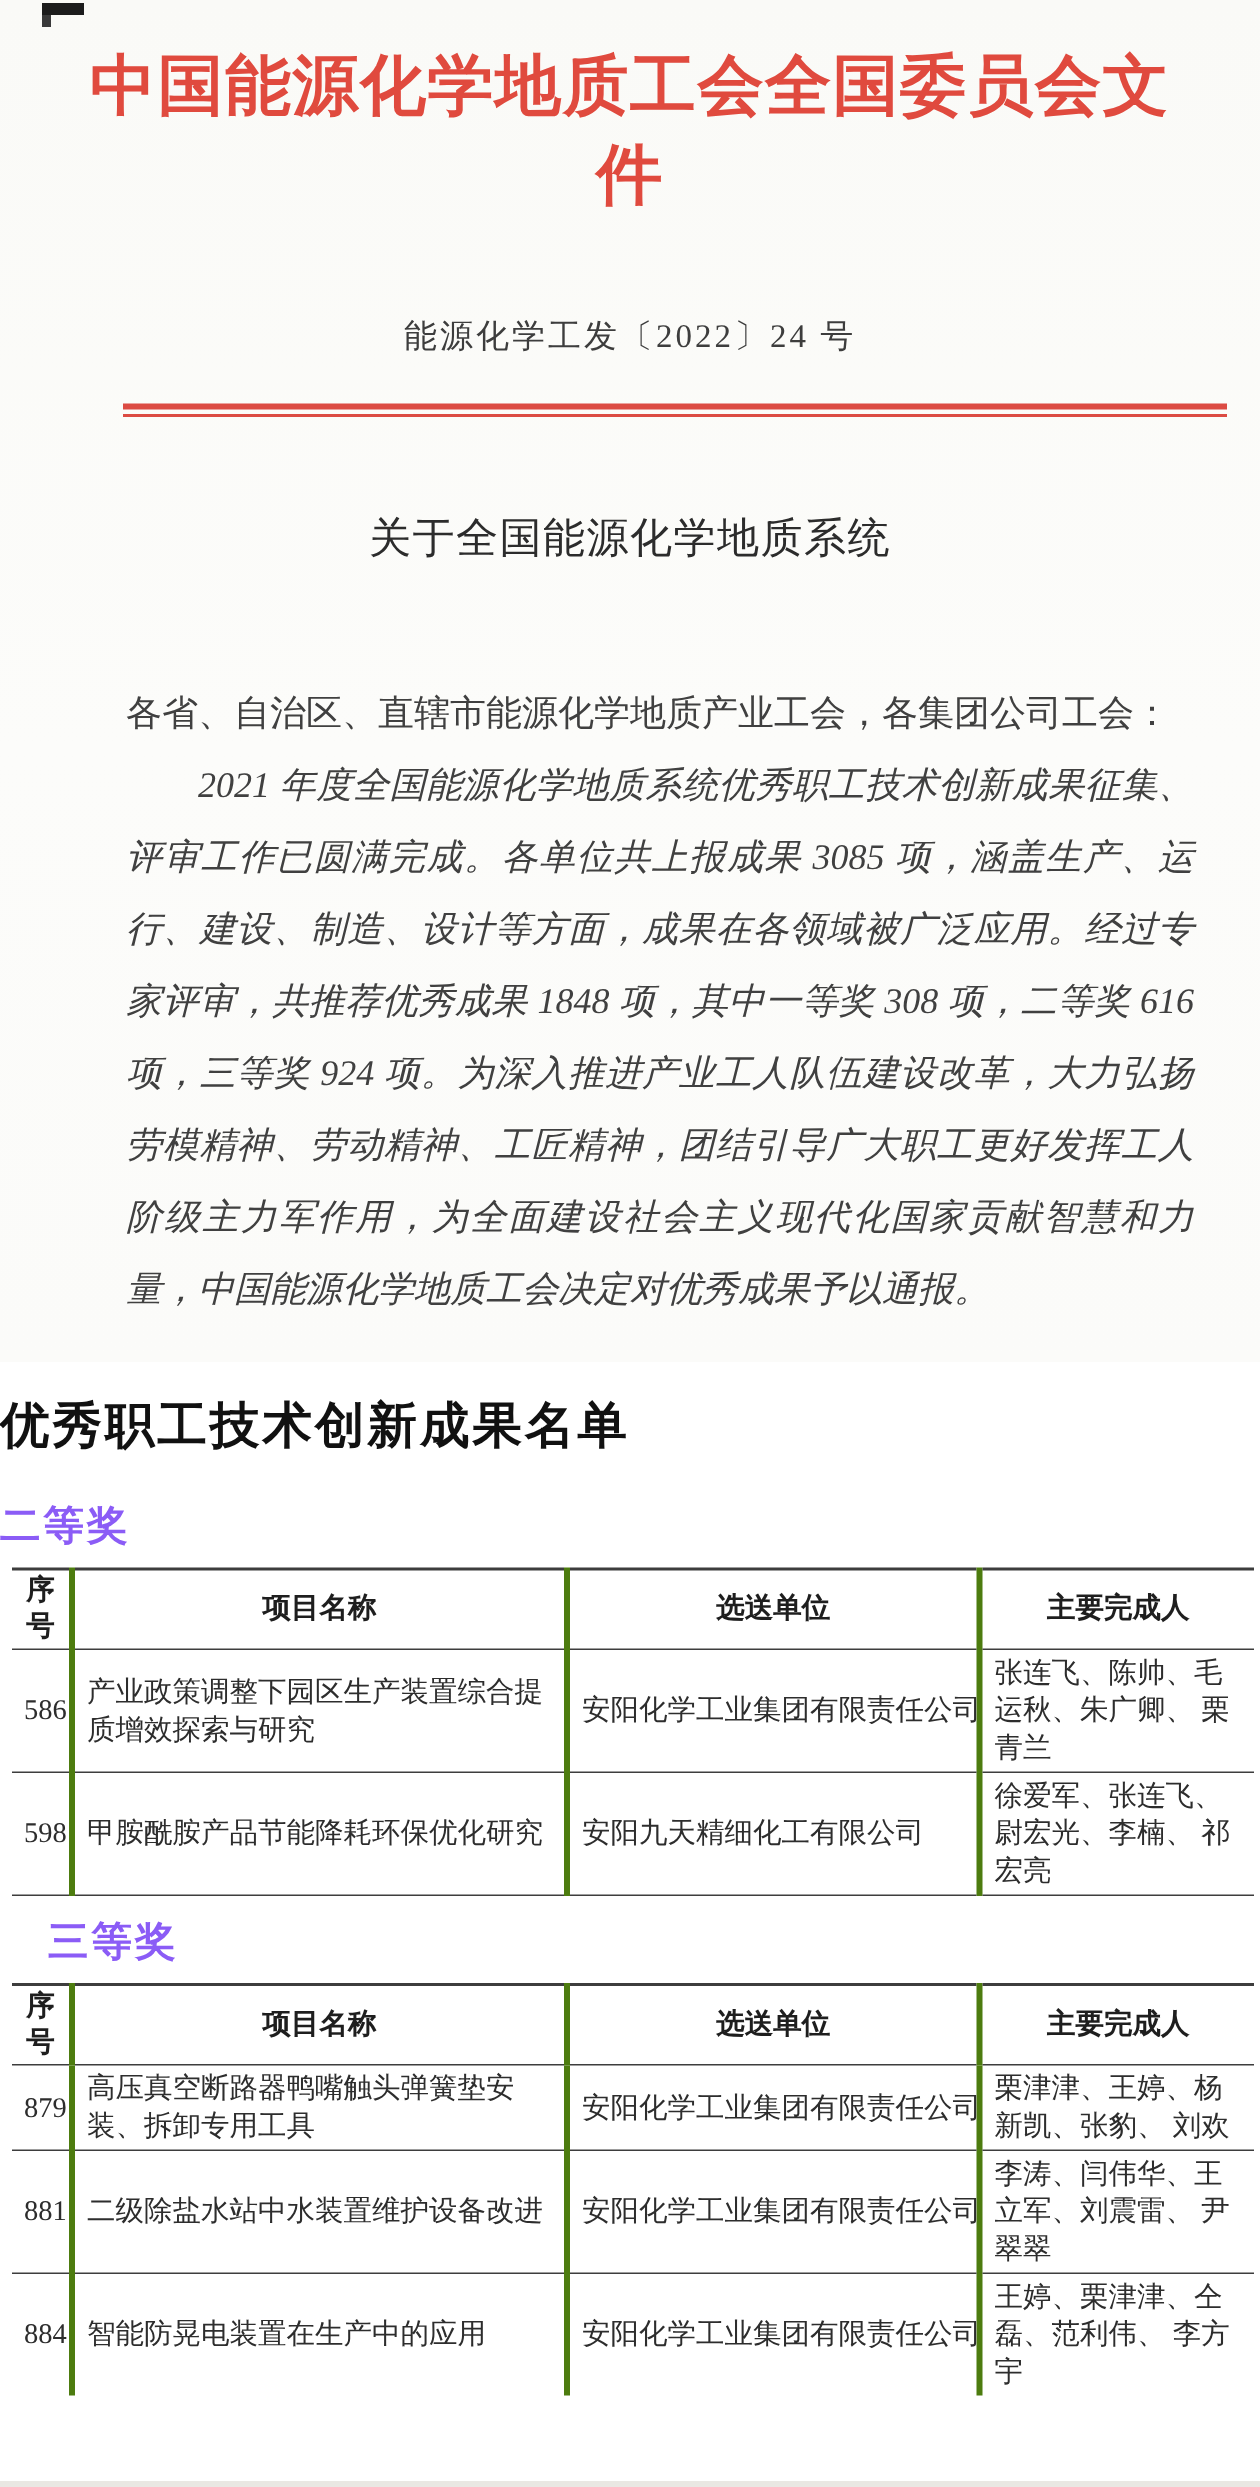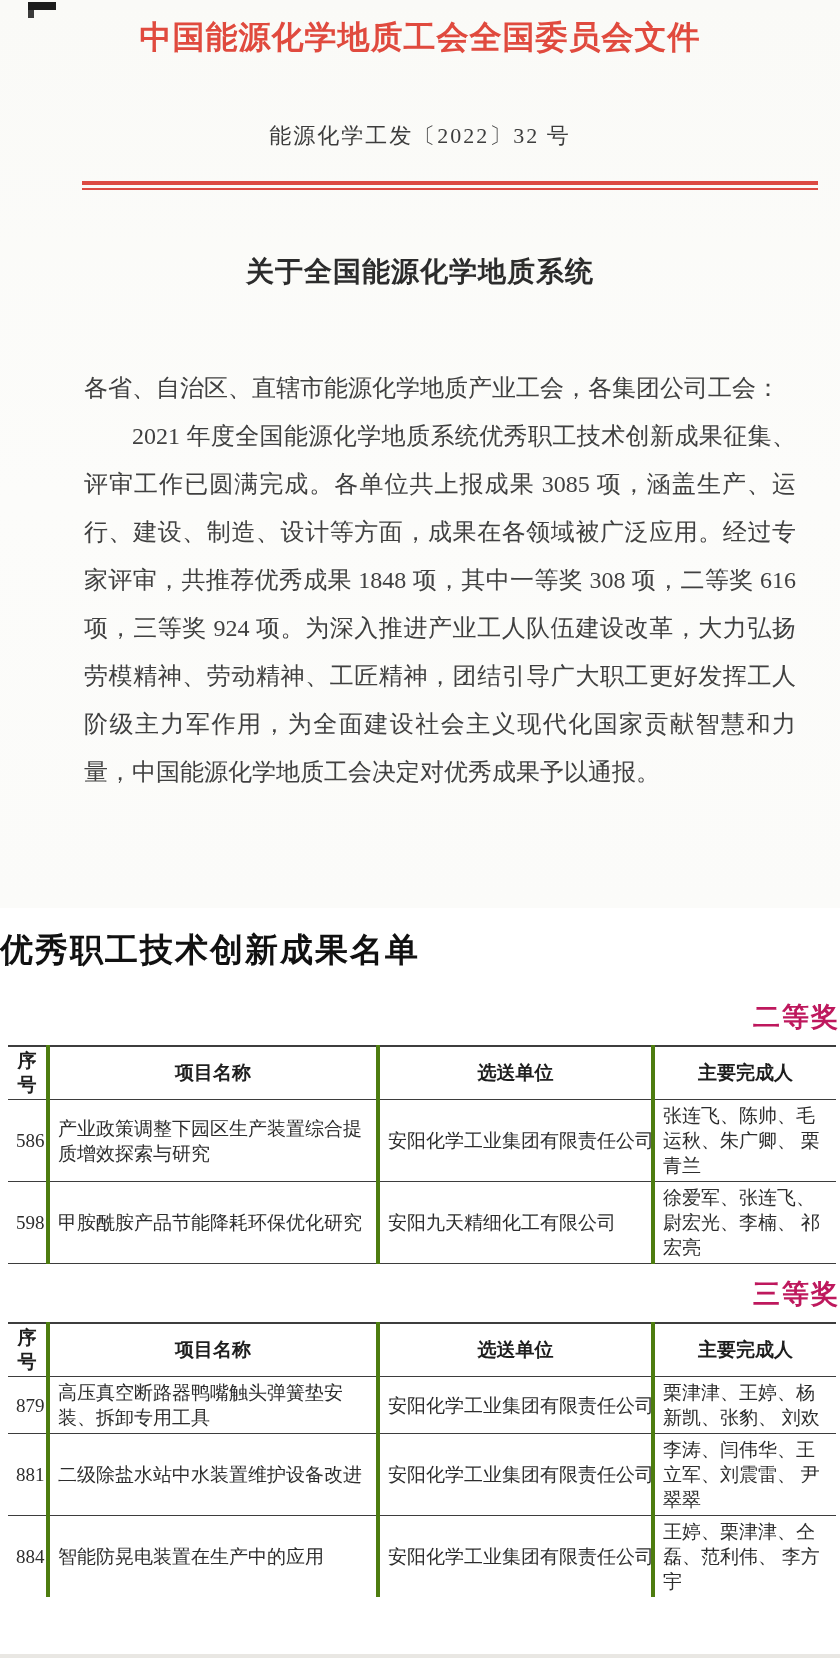--- a/index.html
+++ b/index.html
@@ -14,55 +14,55 @@
     position:relative;height:908px;overflow:hidden;
     background:linear-gradient(180deg,#faFaf7 0%,#fcfcfa 55%,#fbfbf9 100%);
   }
   .corner-mark{
     position:absolute;left:28px;top:2px;width:28px;height:8px;background:#1c1c1c;
   }
   .corner-mark:after{
     content:"";position:absolute;left:0;top:8px;width:6px;height:8px;background:#3a3a3a;
   }
   .red-head{
-    margin:0;padding:16px 40px 0 40px;text-align:center;
-    font-size:32px;line-height:1.35;font-weight:900;color:#e04a3e;
+    margin:0;padding:28px 40px 0 40px;text-align:center;
+    font-size:44px;line-height:1.35;font-weight:900;color:#e04a3e;
     letter-spacing:1px;
   }
   .doc-no{
     margin-top:62px;text-align:center;font-size:22px;color:#3d3d3d;letter-spacing:2px;
   }
   .red-rule{
     margin:30px 22px 0 82px;height:3px;
     border-top:4px solid #dc4b43;border-bottom:2px solid #dc4b43;
   }
   .doc-title{
     margin:56px 0 0 0;text-align:center;font-size:28px;line-height:52px;
-    font-weight:700;color:#2c2c2c;letter-spacing:1px;
+    font-weight:400;color:#2c2c2c;letter-spacing:1px;
   }
   .salutation{
     margin:66px 44px 0 84px;font-size:24px;line-height:48px;color:#404040;
   }
   .body-para{
     margin:0 44px 0 84px;font-size:24px;line-height:48px;color:#404040;
-    text-align:justify;text-indent:2em;
+    text-align:justify;text-indent:2em;font-style:italic;
   }
 
   
   .attachment{position:relative;background:#fff;}
   .fujian{
     margin:82px 0 0 56px;font-size:24px;font-weight:700;color:#1f1f1f;
     font-family:"Liberation Sans","DejaVu Sans",sans-serif;
   }
   .list-title{
     margin:20px 0 0 0;text-align:left;font-size:33px;font-weight:700;color:#111;
     font-family:Liberation Sans, sans-serif;letter-spacing:2px;
   }
   .award{
-    margin:26px 0 0 0;text-align:right;font-size:27px;font-weight:700;color:#be185d;
+    margin:26px 0 0 0;text-align:left;font-size:27px;font-weight:700;color:#8b5cf6;
     font-family:"Liberation Sans","DejaVu Sans",sans-serif;letter-spacing:2px;
   }
   .award--second{margin-top:12px;padding-left:32px;}
   table.awards{
     margin:10px 4px 0 8px;width:828px;border-collapse:collapse;table-layout:fixed;
     border-top:2px solid #3d3d3d;
   }
   table.awards col.w-no{width:40px;}
   table.awards col.w-proj{width:330px;}
   table.awards col.w-unit{width:275px;}
@@ -87,21 +87,21 @@
   }
 </style>
 </head>
 <body>
 
 <div class="page">
 
   <section class="scan">
     <div class="corner-mark"></div>
     <h1 class="red-head">中国能源化学地质工会全国委员会文件</h1>
-    <div class="doc-no">能源化学工发〔2022〕32 号</div>
+    <div class="doc-no">能源化学工发〔2022〕24 号</div>
     <div class="red-rule"></div>
     <h2 class="doc-title">
       <span>关于全国能源化学地质系统</span><br>
     </h2>
     <p class="salutation">各省、自治区、直辖市能源化学地质产业工会，各集团公司工会：</p>
     <p class="body-para">2021 年度全国能源化学地质系统优秀职工技术创新成果征集、评审工作已圆满完成。各单位共上报成果 3085 项，涵盖生产、运行、建设、制造、设计等方面，成果在各领域被广泛应用。经过专家评审，共推荐优秀成果 1848 项，其中一等奖 308 项，二等奖 616 项，三等奖 924 项。为深入推进产业工人队伍建设改革，大力弘扬劳模精神、劳动精神、工匠精神，团结引导广大职工更好发挥工人阶级主力军作用，为全面建设社会主义现代化国家贡献智慧和力量，中国能源化学地质工会决定对优秀成果予以通报。</p>
   </section>
 
   <section class="attachment">
     <h2 class="list-title">优秀职工技术创新成果名单</h2>

